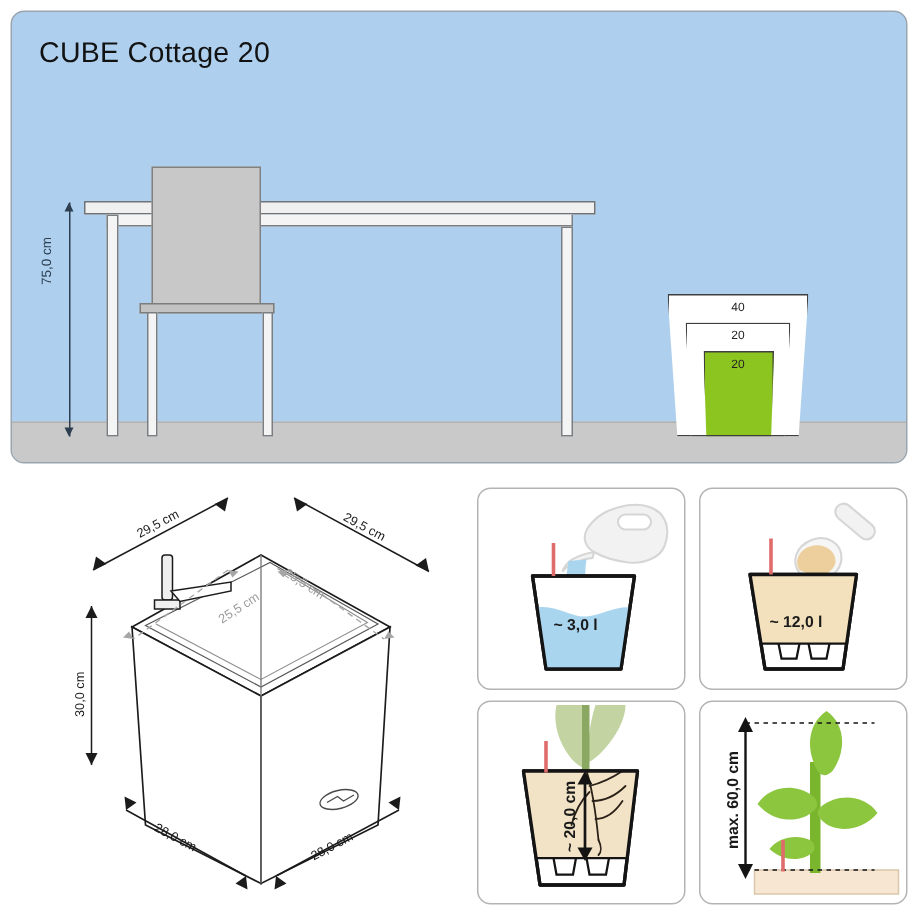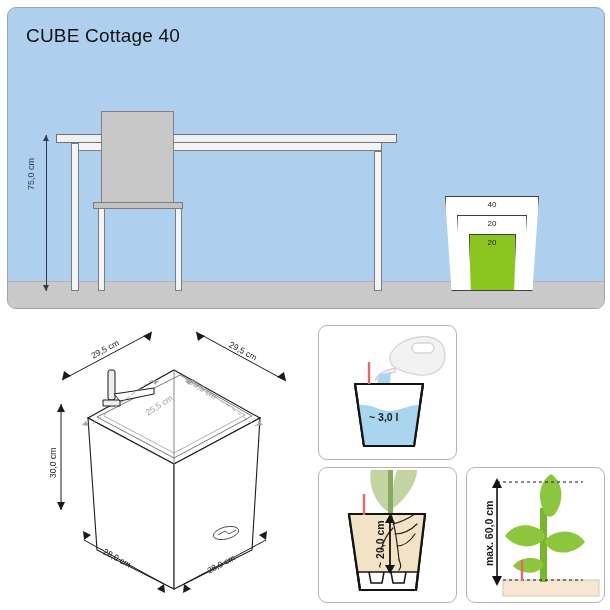--- a/index.html
+++ b/index.html
@@ -65,21 +65,21 @@
   .panel svg{position:absolute;left:0;top:0;}
   .plbl{position:absolute;font-size:10.5px;font-weight:bold;color:#1a1a1a;white-space:nowrap;}
   .plbl.rot{transform:rotate(-90deg);transform-origin:left top;}
 </style>
 </head>
 <body>
 
 <div class="sheet">
 
   <div class="scene">
-    <div class="scene-title">CUBE Cottage 40</div>
+    <div class="scene-title">CUBE Cottage 20</div>
     <div class="floor"></div>
 
     <div class="tbl-top"></div>
     <div class="tbl-apron"></div>
     <div class="tbl-leg l"></div>
     <div class="tbl-leg r"></div>
 
     <div class="ch-back"></div>
     <div class="ch-seat"></div>
     <div class="ch-leg l"></div>
@@ -170,20 +170,39 @@
       </g>
       <path d="M60,48 C58,62 56,74 56,84 L74,84 C72,72 70,58 72,47 Z" fill="#a9d5ef"></path>
       <path d="M36,58 L104,58 L95,120 L45,120 Z" fill="#ffffff" stroke="#141414" stroke-width="2.2" stroke-linejoin="round"></path>
       <path d="M39,79 C52,77 62,86 72,85 C82,84 92,78 101,79 L95,120 L45,120 Z" fill="#a9d5ef"></path>
       <path d="M36,58 L104,58 L95,120 L45,120 Z" fill="none" stroke="#141414" stroke-width="2.2" stroke-linejoin="round"></path>
       <line x1="50" y1="36" x2="50" y2="58" stroke="#e06b6b" stroke-width="2.4"></line>
     </svg>
     <div class="plbl" style="left:50px;top:85px;">~ 3,0 l</div>
   </div>
 
+  <div class="panel p2">
+    <svg width="137" height="133" viewBox="0 0 137 133">
+      <g>
+        <rect x="88" y="16" width="31" height="11" rx="5.5" fill="#f2f2f2" stroke="#d6d6d6" stroke-width="1.4" transform="rotate(40 103 21)"></rect>
+        <path d="M66,56 C60,48 64,38 74,34 C84,30 94,36 94,46 C94,55 84,62 76,61 Z" fill="#f6f6f6" stroke="#d6d6d6" stroke-width="1.4"></path>
+        <path d="M66,54 C62,48 66,40 74,38 C82,36 90,41 90,48 C90,54 82,59 75,58 Z" fill="#eccf9c"></path>
+      </g>
+      <path d="M33,57 L104,57 L95,120 L43,120 Z" fill="#ffffff" stroke="#141414" stroke-width="2.2" stroke-linejoin="round"></path>
+      <path d="M33,57 L104,57 L97,103 L41,103 Z" fill="#f3e0bc"></path>
+      <g fill="none" stroke="#141414" stroke-width="1.5">
+        <path d="M41,103 L97,103"></path>
+        <path d="M52,103 L54,113 L64,113 L66,103"></path>
+        <path d="M72,103 L74,113 L84,113 L86,103"></path>
+      </g>
+      <path d="M33,57 L104,57 L95,120 L43,120 Z" fill="none" stroke="#141414" stroke-width="2.2" stroke-linejoin="round"></path>
+      <line x1="47" y1="33" x2="47" y2="57" stroke="#e06b6b" stroke-width="2.4"></line>
+    </svg>
+    <div class="plbl" style="left:46px;top:83px;">~ 12,0 l</div>
+  </div>
 
   <div class="panel p3">
     <svg width="137" height="134" viewBox="0 0 137 134">
       <g fill="#c3d4a2">
         <path d="M70,44 C60,40 48,20 52,2 L70,2 C74,16 74,32 70,44 Z"></path>
         <path d="M74,40 C84,34 98,16 98,2 L78,2 C74,14 72,30 74,40 Z"></path>
       </g>
       <rect x="69" y="2" width="5" height="44" fill="#8aa862"></rect>
       <path d="M30,46 L106,46 L97,122 L41,122 Z" fill="#ffffff" stroke="#141414" stroke-width="2.2" stroke-linejoin="round"></path>
       <path d="M30,46 L106,46 L99,104 L39,104 Z" fill="#f3e3c6"></path>

